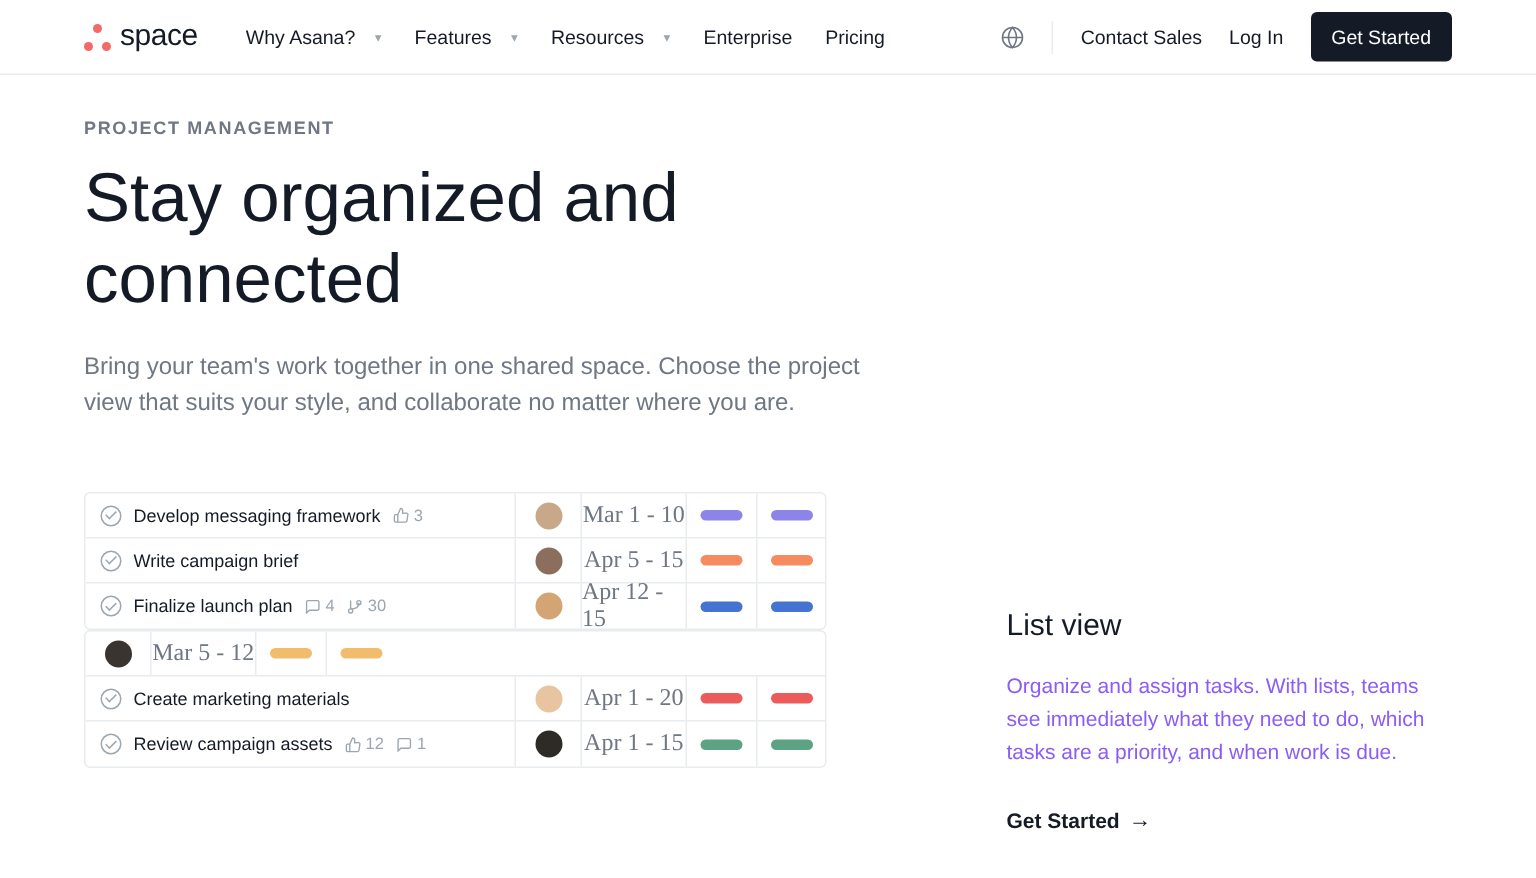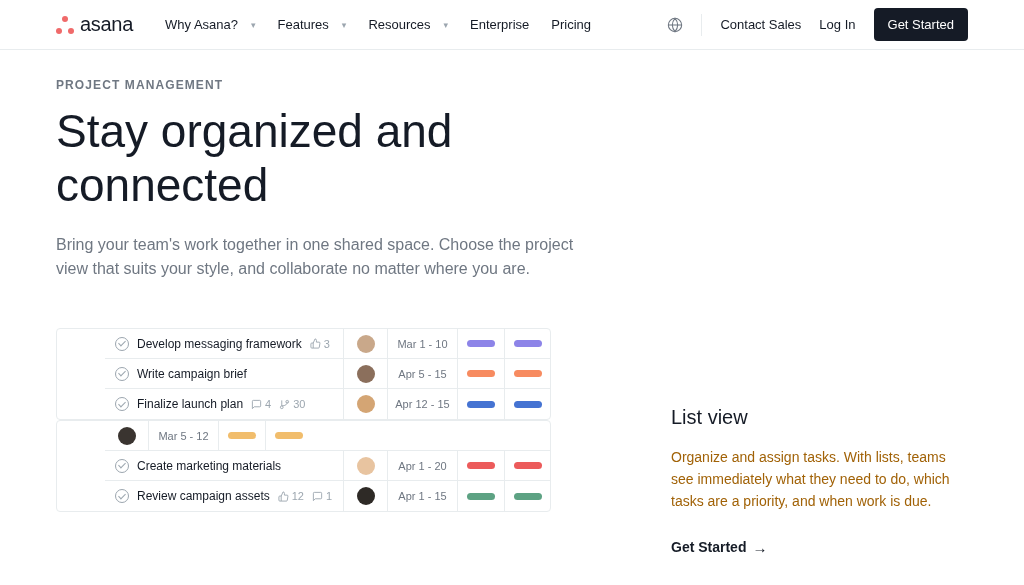--- a/index.html
+++ b/index.html
@@ -28,53 +28,53 @@
     .title { font-size: 46px; font-weight: 400; line-height: 1.18; color: #151b26; margin-bottom: 20px; max-width: 520px; }
     .subtitle { font-size: 16px; color: #6f7782; line-height: 1.55; max-width: 540px; }
 
     .content-row { display: flex; gap: 120px; margin-top: 46px; align-items: flex-start; }
     .table-area { width: 495px; }
     .side-area { flex: 1; padding-top: 78px; max-width: 310px; }
 
     
     .section-label { font-size: 13px; font-weight: 600; color: #151b26; margin-bottom: 10px; margin-top: 28px; }
     .section-label:first-child { margin-top: 0; }
-    .tbl { border: 1px solid #e8ecee; border-radius: 4px; overflow: hidden; padding-left: 48px; }
+    .tbl { border: 1px solid #e8ecee; border-radius: 4px; overflow: hidden; }
     .row { display: flex; align-items: center; height: 30px; border-bottom: 1px solid #e8ecee; font-size: 12px; }
     .tbl .row:last-child { border-bottom: none; }
     .cell-task { flex: 1; display: flex; align-items: center; gap: 8px; padding-left: 10px; min-width: 0; border-right: 1px solid #e8ecee; height: 100%; }
     .check-circle { width: 14px; height: 14px; border: 1.3px solid #9ca6af; border-radius: 50%; flex-shrink: 0; position: relative; }
     .check-circle::after { content: ''; position: absolute; left: 3.5px; top: 1.5px; width: 3px; height: 6px; border: solid #9ca6af; border-width: 0 1.3px 1.3px 0; transform: rotate(45deg); }
     .task-name { white-space: nowrap; color: #151b26; }
     .meta { display: flex; align-items: center; gap: 3px; color: #9ca6af; font-size: 11px; }
     .meta-icon { width: 11px; height: 11px; }
     .cell-avatar { width: 44px; display: flex; align-items: center; justify-content: center; border-right: 1px solid #e8ecee; height: 100%; }
     .avatar { width: 18px; height: 18px; border-radius: 50%; }
-    .cell-date { width: 70px; font-size: 11px; color: #6f7782; display: flex; align-items: center; justify-content: center; border-right: 1px solid #e8ecee; height: 100%; }
+    .cell-date { width: 70px; font-size: 16px; color: #6f7782; display: flex; align-items: center; justify-content: center; border-right: 1px solid #e8ecee; height: 100%; font-family: Liberation Serif, serif; }
     .cell-pill { width: 46px; display: flex; align-items: center; justify-content: center; height: 100%; }
     .cell-pill + .cell-pill { border-left: 1px solid #e8ecee; }
     .pill { width: 28px; height: 7px; border-radius: 4px; }
 
     
     .side-title { font-size: 20px; font-weight: 400; color: #151b26; margin-bottom: 18px; }
-    .side-desc { font-size: 14px; color: #a16207; line-height: 1.55; margin-bottom: 26px; }
+    .side-desc { font-size: 14px; color: #8b5cf6; line-height: 1.55; margin-bottom: 26px; }
     .side-cta { font-size: 14px; font-weight: 600; color: #151b26; cursor: pointer; display: inline-flex; align-items: center; gap: 6px; }
     .arrow { font-size: 15px; }
   </style>
 </head>
 <body>
 
 <div class="header">
   <div class="logo">
     <div class="logo-dots">
         <span></span>
         <span></span>
         <span></span>
       </div>
-    <span>asana</span>
+    <span>space</span>
   </div>
   <div class="nav">
     <div class="nav-item">
         <span>Why Asana?</span>
         <span class="chev">▾</span>
       </div>
     <div class="nav-item">
         <span>Features</span>
         <span class="chev">▾</span>
       </div>

